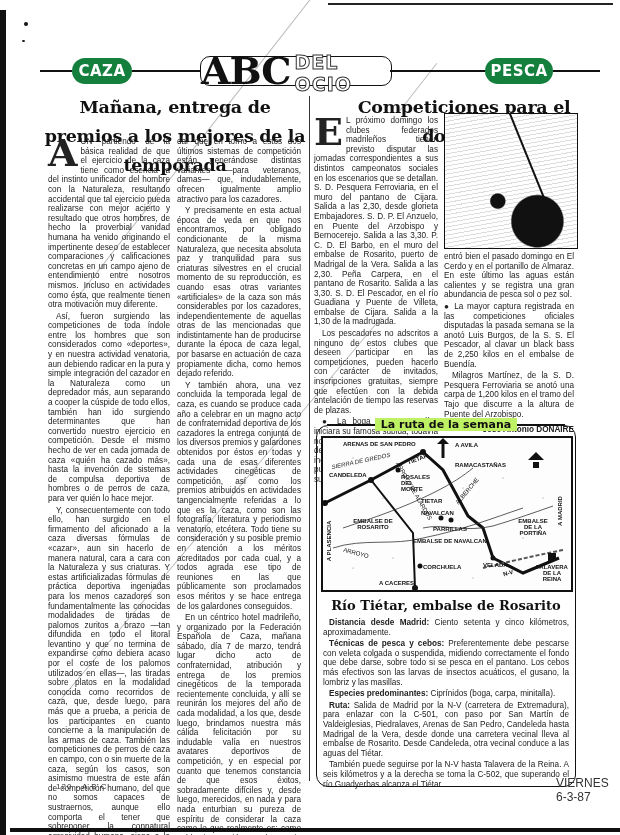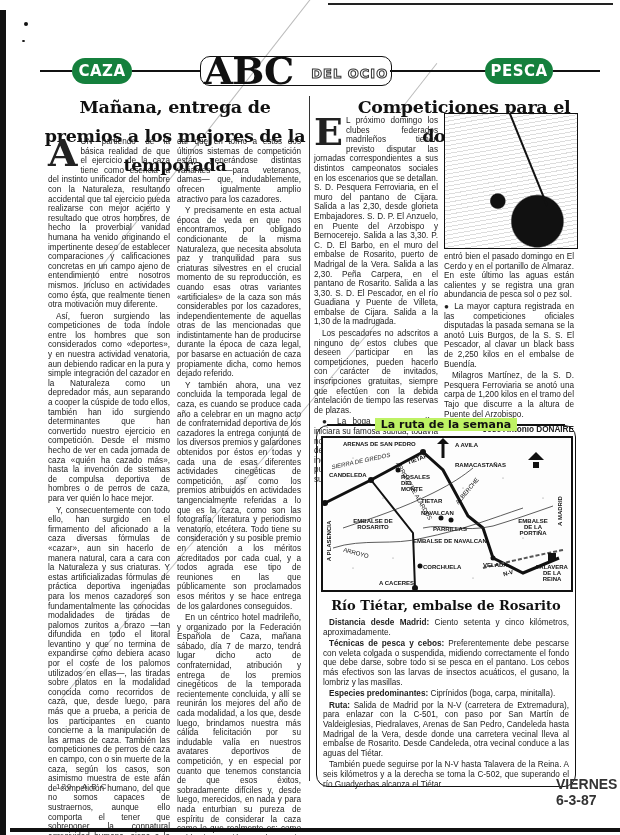--- a/index.html
+++ b/index.html
@@ -8,21 +8,21 @@
   .left-edge { position:absolute; left:0; top:10px; width:6px; height:825px; background:#111; }
   .top-rule { position:absolute; left:328px; top:3px; width:285px; height:2px; background:#222; }
   .bottom-rule { position:absolute; left:10px; top:828px; width:610px; height:4px; background:#111; }
   .speck { position:absolute; background:#111; border-radius:50%; }
 
   .masthead { position:absolute; left:40px; top:56px; width:560px; height:30px; }
   .mh-line { position:absolute; top:14px; height:1.5px; background:#111; }
   .section-pill { position:absolute; top:2px; height:26px; background:#15803d; color:#fff; border-radius:13px; font-family:"DejaVu Sans", sans-serif; font-weight:bold; font-size:15px; display:flex; align-items:center; justify-content:center; letter-spacing:0.5px; }
   .abc-box { position:absolute; left:160px; top:0px; width:190px; height:28px; border:1.5px solid #111; border-radius:10px; display:flex; align-items:center; justify-content:center; gap:4px; }
   .abc-logo { font-family:"DejaVu Serif", serif; font-weight:bold; font-size:38px; line-height:28px; letter-spacing:-1px; }
-  .abc-sub { font-family:"DejaVu Sans", sans-serif; font-weight:bold; font-size:13px; color:#fff; -webkit-text-stroke:1px #333; letter-spacing:1px; margin-top:4px;margin-left:14px; }
+  .abc-sub { font-family:"DejaVu Sans", sans-serif; font-weight:bold; font-size:19px; color:#fff; -webkit-text-stroke:1px #333; letter-spacing:1px; margin-top:4px; }
 
   .col-rule { position:absolute; width:1px; background:#333; }
   .headline { position:absolute; font-family:"DejaVu Serif", serif; font-weight:bold; text-align:center; line-height:29px; letter-spacing:-0.3px; }
   .text { position:absolute; font-size:8.2px; line-height:9.6px; text-align:justify; hyphens:auto; color:#222; }
   .text p { margin:0 0 2px 0; text-indent:8px; }
   .text p.first { text-indent:0; }
   .dropcap { float:left; font-family:"DejaVu Serif", serif; font-weight:bold; font-size:38px; line-height:32px; margin:0 3px 0 0; }
   .byline { font-weight:bold; text-align:center; text-indent:0 !important; margin-top:6px !important; }
   .photo { position:absolute; left:444px; top:113px; width:132px; height:134px; border:1px solid #111; background:
       radial-gradient(circle at 70% 80%, #111 0 18%, transparent 19%),
@@ -37,21 +37,21 @@
   .route-title { background:#bef264; padding:0 6px; font-family:"DejaVu Sans", sans-serif; font-weight:bold; font-size:11px; }
   .map { position:absolute; left:4px; top:10px; width:248px; height:152px; border:2px solid #111; background:#fdfdfd; }
   .map svg { position:absolute; left:0; top:0; }
   .map-label { position:absolute; font-size:6px; font-weight:bold; color:#111; white-space:nowrap; line-height:6px; }
   .route-subtitle { position:absolute; left:0; top:172px; width:258px; text-align:center; font-family:"DejaVu Serif", serif; font-weight:bold; font-size:13px; }
   .route-text { left:6px; top:192px; width:246px; }
   .route-text p { text-indent:6px; }
   .route-text b { font-weight:bold; }
 
   .footer-left { position:absolute; left:56px; top:782px; font-size:8px; letter-spacing:1px; color:#333; }
-  .footer-right { position:absolute; left:556px; top:776px; font-size:14px; color:#333;font-weight:bold; }
+  .footer-right { position:absolute; left:556px; top:776px; font-size:12px; color:#333; }
   .wm-line { position:absolute; height:1px; background:#bbb; transform-origin:left center; }
 </style>
 </head>
 <body>
 
 <div class="page">
   <div class="left-edge"></div>
   <div class="top-rule"></div>
   <div class="speck" style="left:24px;top:22px;width:4px;height:4px;"></div>
   <div class="speck" style="left:22px;top:40px;width:3px;height:2px;"></div>

